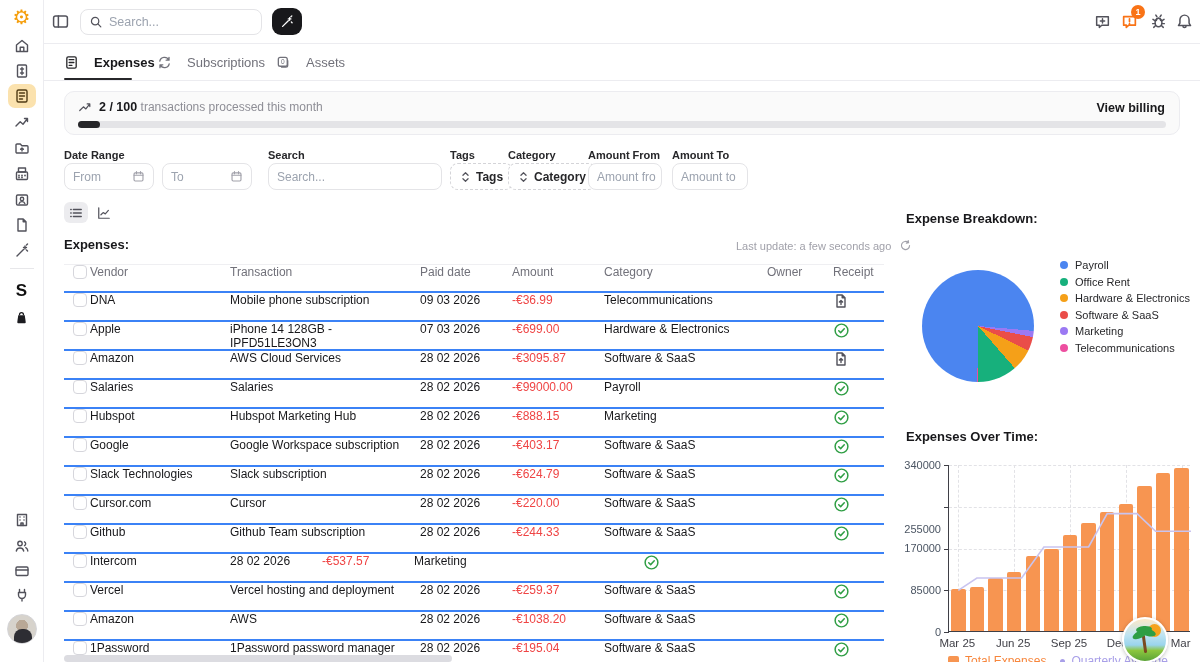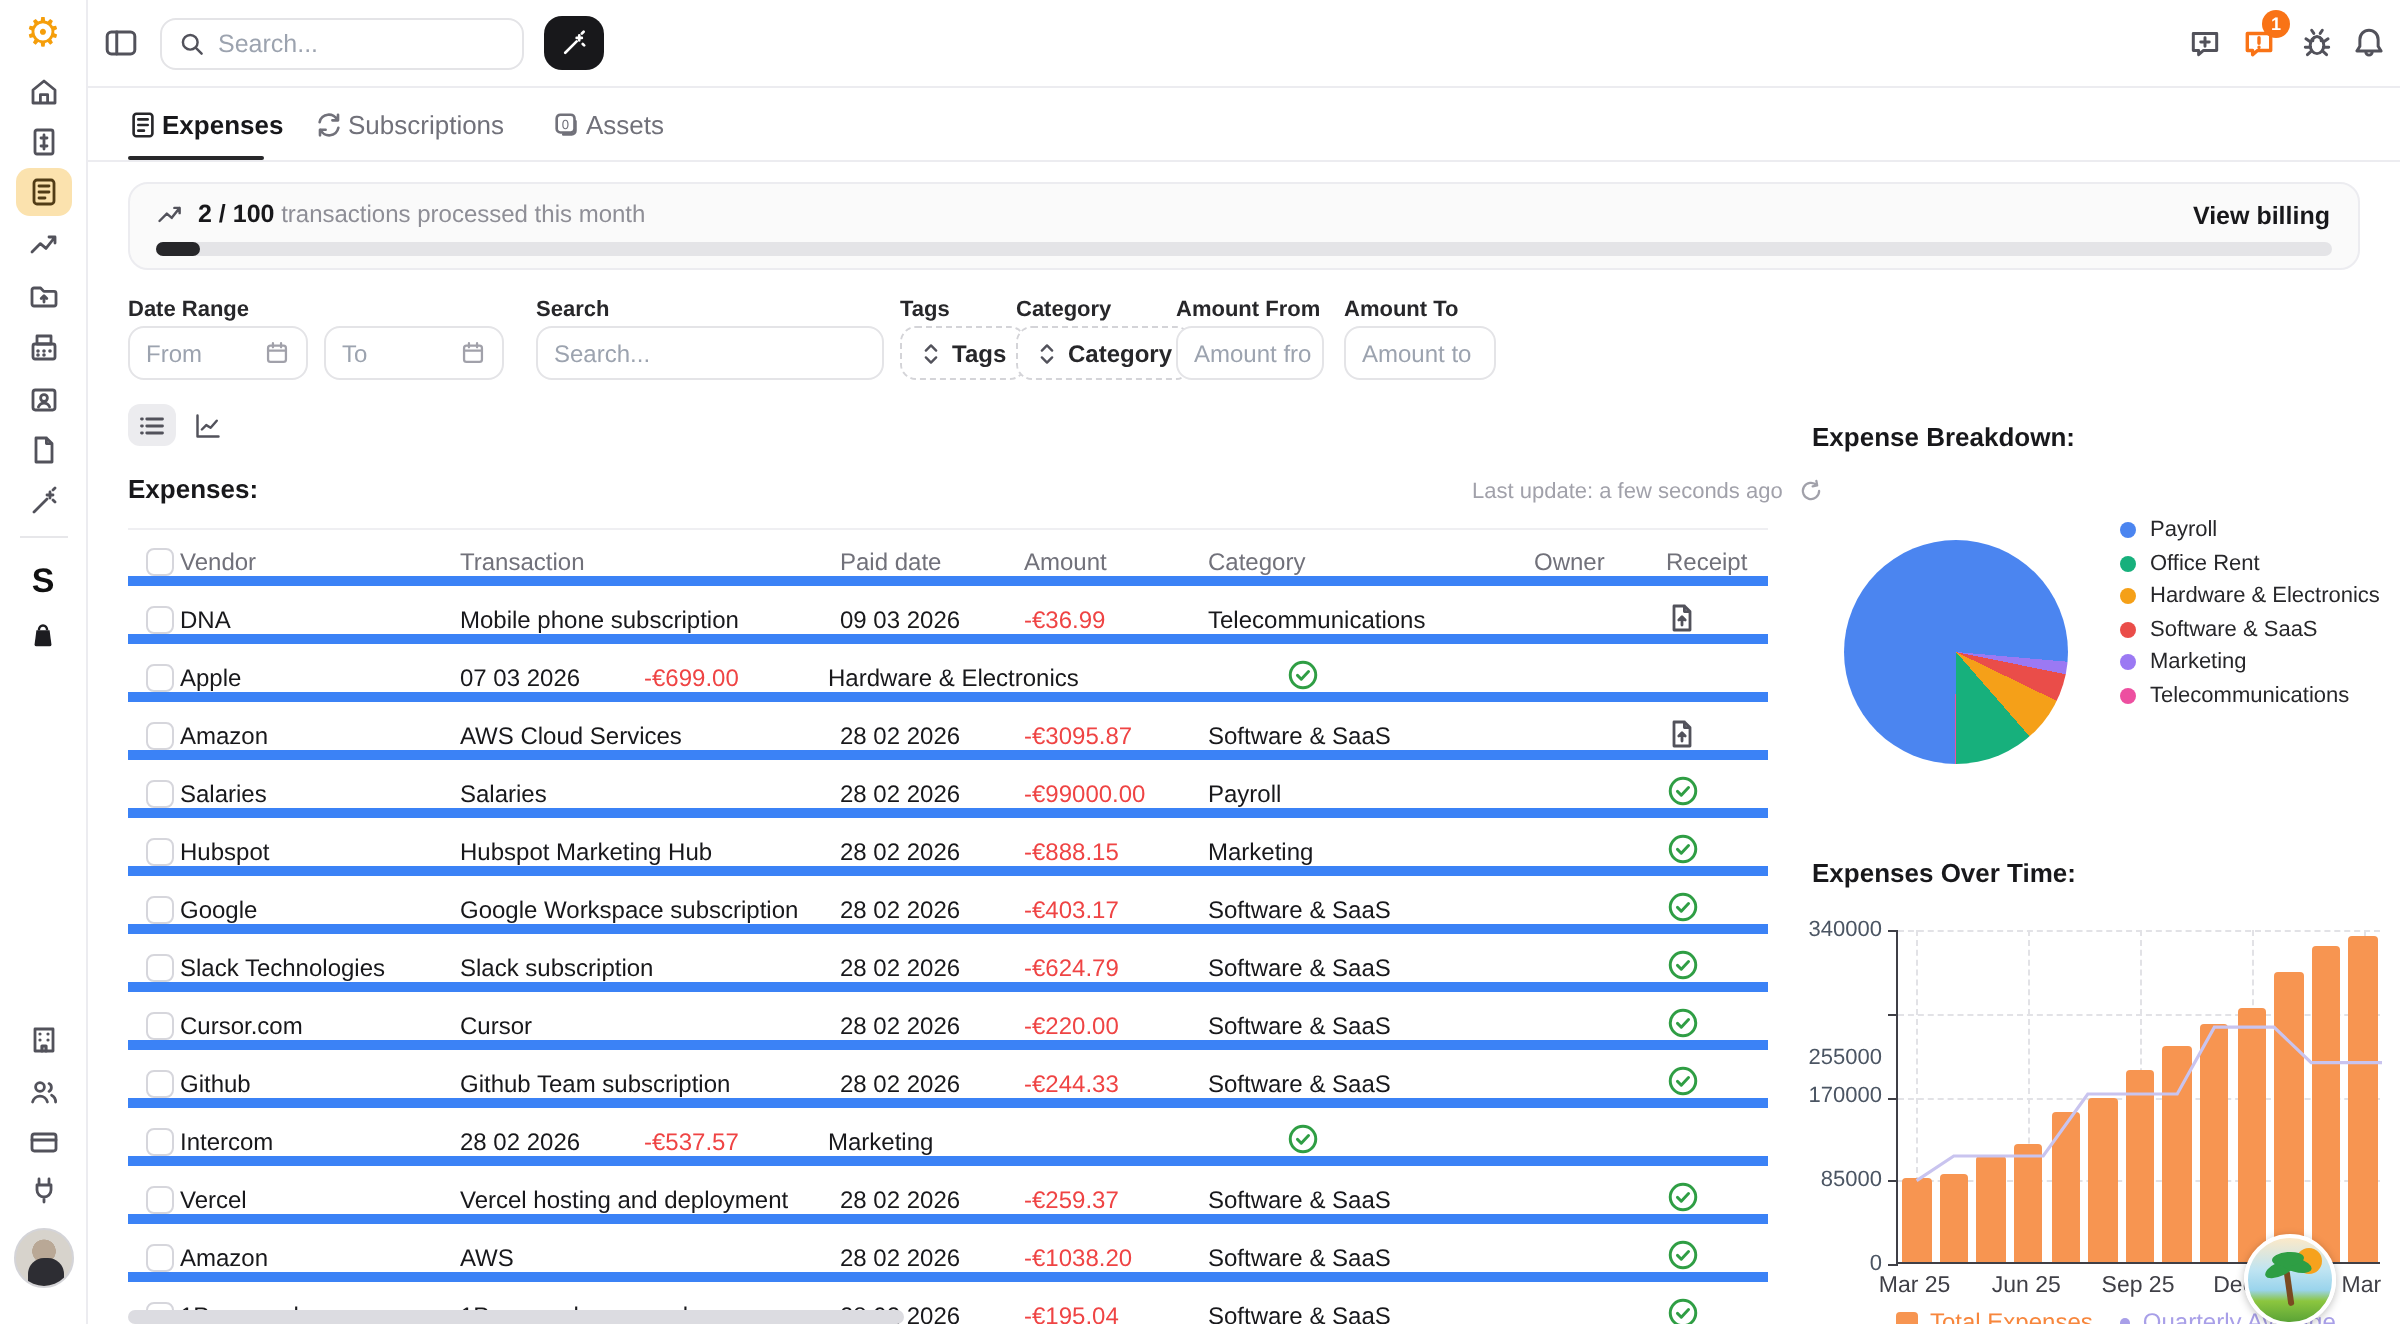--- a/index.html
+++ b/index.html
@@ -29,21 +29,21 @@
   #search-box input { border:none; outline:none; font-size:12.5px; width:130px; color:#18181b; font-family:inherit; }
   #search-box input::placeholder { color:#9ca3af; }
   #wand-btn { position:absolute; left:228px; top:8px; width:30px; height:27px; background:#18181b; border-radius:9px;
     display:flex; align-items:center; justify-content:center; }
   .top-ico { position:absolute; top:13px; width:18px; height:18px; }
   #chat-badge { position:absolute; left:10px; top:-8px; min-width:14px; height:14px; border-radius:7px; background:#f97316;
     color:#fff; font-size:9px; font-weight:bold; display:flex; align-items:center; justify-content:center; padding:0 3px; }
 
   
   #tabs { position:absolute; left:44px; top:44px; width:1156px; height:37px; border-bottom:1px solid #ececf0; background:#fff; }
-  .tab { position:absolute; top:0; height:36px; display:flex; align-items:center; gap:2px; font-size:13px; color:#71717a; }
+  .tab { position:absolute; top:0; height:36px; display:flex; align-items:center; gap:15px; font-size:13px; color:#71717a; }
   .tab.active { color:#18181b; font-weight:bold; }
   .tab.active .icon { stroke:#27272a; }
   #tab-underline { position:absolute; left:20px; top:34px; height:2px; width:68px; background:#27272a; border-radius:1px; }
 
   
   #banner { position:absolute; left:64px; top:91px; width:1116px; height:44px; background:#fafafa;
     border:1px solid #ececf0; border-radius:10px; }
   #banner-line { position:absolute; left:13px; top:8px; display:flex; align-items:center; gap:7px; font-size:12px; color:#8e8e96; }
   #banner-line b { color:#18181b; font-size:12.5px; }
   #view-billing { position:absolute; right:14px; top:9px; font-size:12.5px; font-weight:bold; color:#18181b; cursor:pointer; }
@@ -58,21 +58,21 @@
     display:flex; align-items:center; gap:5px; padding:0 9px; font-size:12px; font-weight:bold; color:#27272a; }
 
   
   .vtoggle { position:absolute; top:202px; width:24px; height:21px; border-radius:6px; display:flex; align-items:center; justify-content:center; }
   .vtoggle.active { background:#ececef; }
 
   
   #tbl-heading { position:absolute; left:64px; top:237px; font-size:13px; font-weight:bold; }
   #last-update { position:absolute; left:736px; top:239px; font-size:11px; color:#a1a1aa; display:flex; gap:8px; align-items:center; }
   #table { position:absolute; left:64px; top:264px; width:820px; }
-  .trow { display:flex; align-items:flex-end; height:29px; border-bottom:5px solid #3b82f6; font-size:12px; }
+  .trow { display:flex; align-items:flex-start; height:29px; border-bottom:2px solid #3b82f6; font-size:12px; }
   .trow.head { height:29px; color:#71717a; border-top:1px solid #efeff2; }
   .c0{width:26px; padding-left:9px;} .c1{width:140px;} .c2{width:190px;} .c3{width:92px;} .c4{width:92px;}
   .c5{width:163px;} .c6{width:60px;} .c7{width:50px; padding-left:6px;}
   .cb { width:14px; height:14px; border:1px solid #d6d6dc; border-radius:4px; background:#fff; }
   .amt { color:#ef4444; }
   .receipt-cell [data-name="receipt-check-icon"]{display:none;}
   .receipt-cell[data-receipt="check"] [data-name="receipt-check-icon"]{display:block;}
   #hscrollbar { position:absolute; left:64px; top:655px; width:388px; height:7px; background:#dcdce1; border-radius:4px; }
 
   
@@ -382,20 +382,21 @@
           </svg>
 
         </div>
       </div>
 
       <div class="trow" data-name="table-row">
         <div class="c0">
           <div class="cb" data-name="row-checkbox"></div>
         </div>
         <div class="c1" data-name="vendor-cell">Apple</div>
+        <div class="c2" data-name="transaction-cell">iPhone 14 128GB - IPFD51LE3ON3</div>
         <div class="c3" data-name="paid-date-cell">07 03 2026</div>
         <div class="c4 amt" data-name="amount-cell">-€699.00</div>
         <div class="c5" data-name="category-cell">Hardware &amp; Electronics</div>
         <div class="c6" data-name="owner-cell"></div>
         <div class="c7 receipt-cell" data-name="receipt-cell" data-receipt="check">
 
           <svg data-name="receipt-check-icon" width="17" height="17" viewBox="0 0 16 16" style="fill:none; stroke:#2f9e44; stroke-width:1.4; stroke-linecap:round; stroke-linejoin:round;">
             <circle cx="8" cy="8" r="6"></circle>
             <path d="M5.4 8.2 7.2 10 10.6 6.4"></path>
           </svg>

